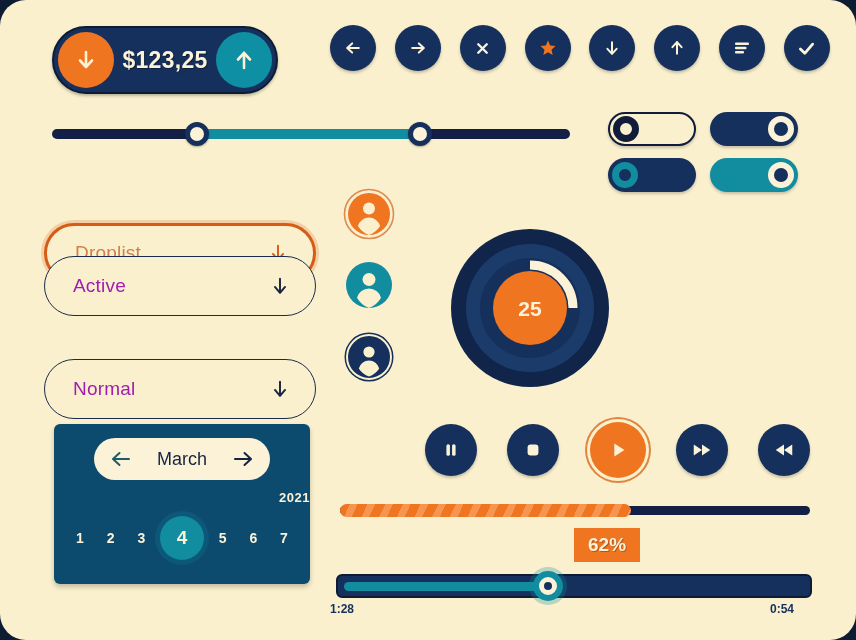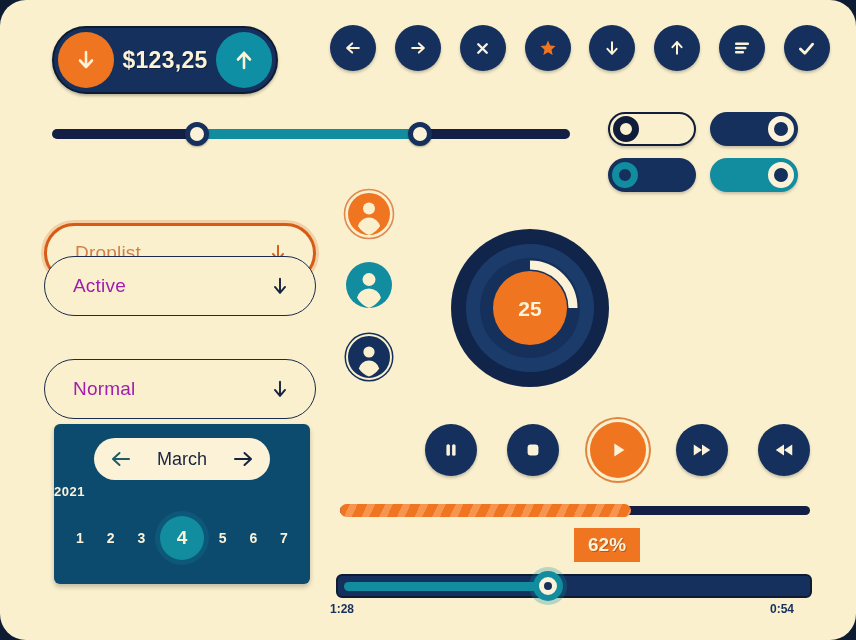--- a/index.html
+++ b/index.html
@@ -91,21 +91,21 @@
   #dial-25 { left:450px; top:228px; }
   #dial-50 { left:633px; top:228px; }
 
   
   #calendar { left:54px; top:424px; width:256px; height:160px;
     background:#0c4a6e; border-radius:6px; box-shadow:0 3px 5px rgba(0,0,0,.22); }
   #cal-header { position:absolute; left:40px; top:14px; width:176px; height:42px;
     background:#FBF2D8; border-radius:21px; display:flex; align-items:center;
     justify-content:space-between; padding:0 15px; }
   #cal-month { color:#17243f; font-size:18px; }
-  #cal-year { position:absolute; top:60px; width:100%; text-align:left;
+  #cal-year { position:absolute; top:66px; width:100%; text-align:right;
     color:#FBF2D8; font-size:13px; font-weight:bold; letter-spacing:.5px; }
   #cal-days { position:absolute; left:14px; top:92px; width:228px;
     display:flex; justify-content:space-between; align-items:center; }
   .cal-day { width:24px; text-align:center; color:#FBF2D8;
     font-size:14px; font-weight:bold; }
   .cal-day.sel { width:44px; height:44px; border-radius:50%;
     background:#128C9F; display:flex; align-items:center; justify-content:center;
     font-size:19px; box-shadow:0 0 0 5px rgba(18,140,159,.20); }
 
   

